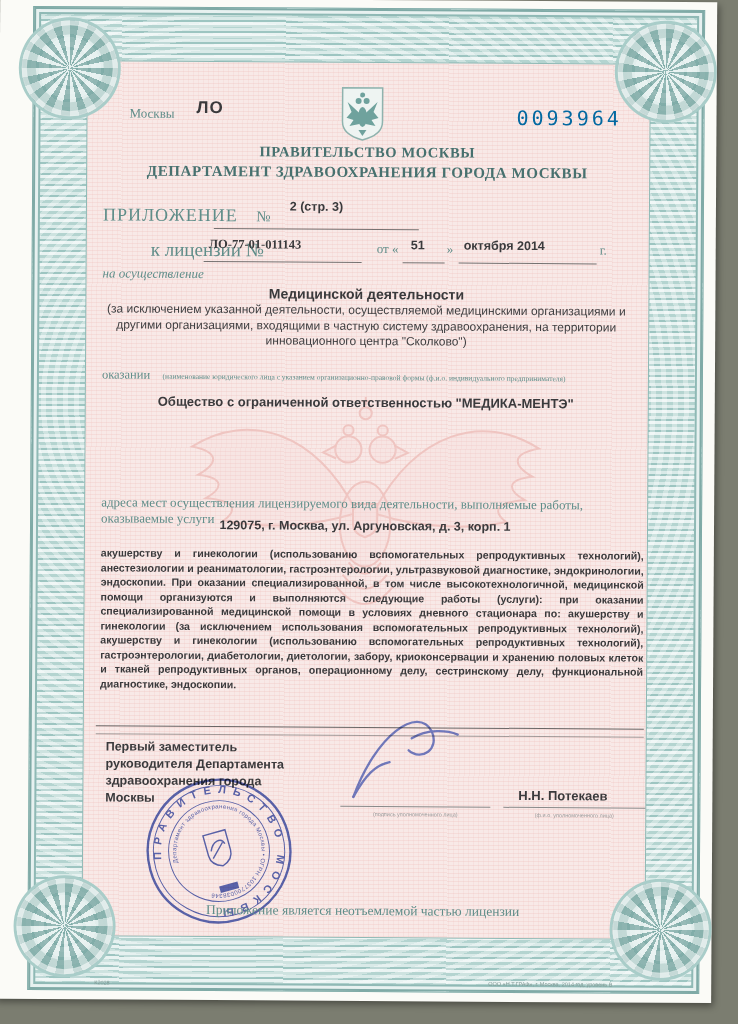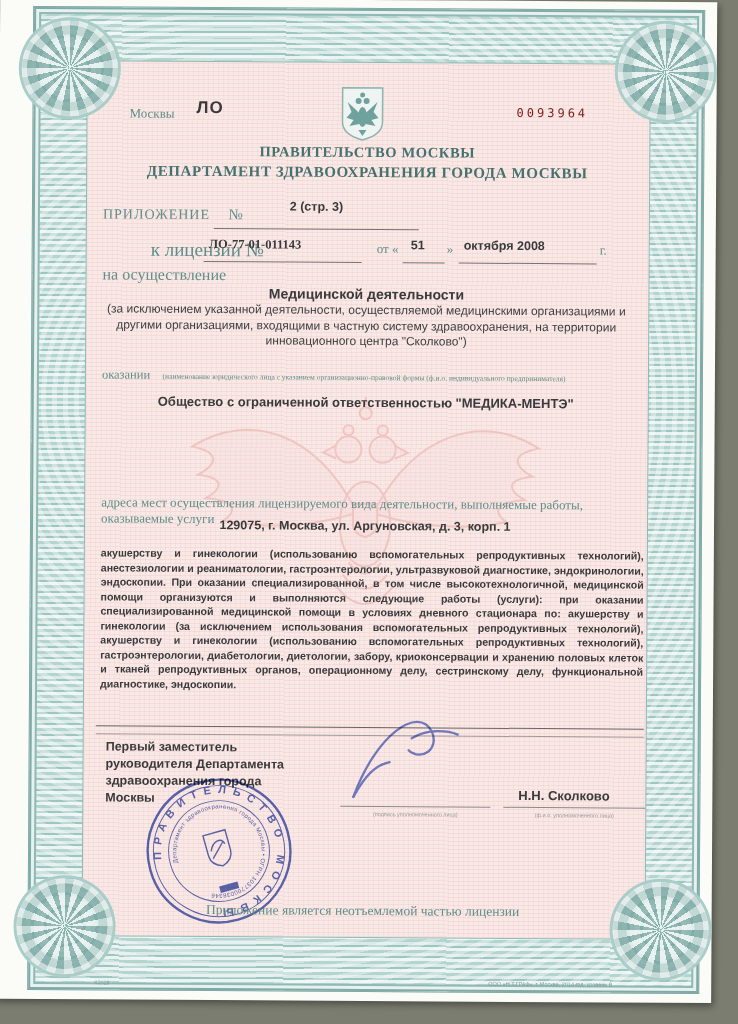--- a/index.html
+++ b/index.html
@@ -79,44 +79,44 @@
         <path d="M23,30 L8,16 L12,26 L7,32 L14,34 L10,40 L20,38 Z"></path>
         <path d="M23,30 L38,16 L34,26 L39,32 L32,34 L36,40 L26,38 Z"></path>
         <ellipse cx="23" cy="31" rx="4.5" ry="10"></ellipse>
         <circle cx="19" cy="15" r="3"></circle>
           <circle cx="27" cy="15" r="3"></circle>
         <circle cx="23" cy="9" r="2.5"></circle>
         <path d="M19,44 L23,50 L27,44 Z"></path>
       </g>
     </svg>
 
-    <div class="abs" style="left:517px;top:105px;font-family:'DejaVu Sans Mono',monospace;font-size:12px;letter-spacing:3px;color:#7f1d1d;">0093964</div>
+    <div class="abs" style="left:517px;top:105px;font-family:'DejaVu Sans Mono',monospace;font-size:20px;letter-spacing:3px;color:#0369a1;">0093964</div>
 
     <div class="abs teal-hdr center" style="left:87px;top:144px;width:562px;font-size:14.5px;">ПРАВИТЕЛЬСТВО МОСКВЫ</div>
     <div class="abs teal-hdr center" style="left:87px;top:164px;width:562px;font-size:15px;">ДЕПАРТАМЕНТ ЗДРАВООХРАНЕНИЯ ГОРОДА МОСКВЫ</div>
 
     <div class="abs" style="left:104px;top:206px;">
-      <span class="teal" style="font-size:14px;letter-spacing:1px;text-align:center;">ПРИЛОЖЕНИЕ</span>
+      <span class="teal" style="font-size:18px;letter-spacing:1px;text-align:center;">ПРИЛОЖЕНИЕ</span>
       <span class="teal" style="font-size:15px;margin-left:14px;">№</span>
     </div>
     <div class="abs ink center" style="left:215px;top:200px;width:205px;font-size:12.5px;">2 (стр. 3)</div>
     <div class="uline" style="left:215px;top:229px;width:205px;"></div>
 
     <div class="abs teal" style="left:104px;top:240px;font-size:19px;margin-left:48px;">к лицензии №</div>
     <div class="abs ink" style="left:210px;top:238px;font-size:12.5px;font-family:Liberation Serif, serif;">ЛО-77-01-011143</div>
     <div class="uline" style="left:205px;top:262px;width:158px;"></div>
     <div class="abs teal" style="left:378px;top:241px;font-size:13px;">от «</div>
     <div class="abs ink" style="left:412px;top:238px;font-size:12.5px;">51</div>
     <div class="uline" style="left:404px;top:262px;width:42px;"></div>
     <div class="abs teal" style="left:448px;top:241px;font-size:13px;">»</div>
-    <div class="abs ink" style="left:465px;top:238px;font-size:12.5px;">октября 2008</div>
+    <div class="abs ink" style="left:465px;top:238px;font-size:12.5px;">октября 2014</div>
     <div class="uline" style="left:460px;top:262px;width:138px;"></div>
     <div class="abs teal" style="left:601px;top:241px;font-size:13px;">г.</div>
 
-    <div class="abs teal" style="left:104px;top:267px;font-size:16px;">на осуществление</div>
+    <div class="abs teal" style="left:104px;top:267px;font-size:13px;font-style:italic;">на осуществление</div>
     <div class="abs ink center" style="left:87px;top:286px;width:562px;font-size:14px;">Медицинской деятельности</div>
     <div class="abs center" style="left:95px;top:303px;width:546px;font-size:12px;line-height:15.5px;color:#3f3f41;font-weight:500;">(за исключением указанной деятельности, осуществляемой медицинскими организациями и другими организациями, входящими в частную систему здравоохранения, на территории инновационного центра "Сколково")</div>
 
     <div class="abs" style="left:104px;top:366px;white-space:nowrap;">
       <span class="teal" style="font-size:12.5px;">оказании</span>
       <span class="teal" style="font-size:7.5px;margin-left:8px;">(наименование юридического лица с указанием организационно-правовой формы  (ф.и.о. индивидуального предпринимателя)</span>
     </div>
     <div class="abs ink center" style="left:87px;top:395px;width:562px;font-size:13px;">Общество с ограниченной ответственностью "МЕДИКА-МЕНТЭ"</div>
 
     <div class="abs teal" style="left:104px;top:496px;width:545px;font-size:13px;line-height:16px;">адреса мест осуществления лицензируемого вида деятельности, выполняемые работы, оказываемые услуги</div>
@@ -125,21 +125,21 @@
     <div class="abs ink" id="works-par" style="left:104px;top:547px;width:543px;">акушерству и гинекологии (использованию вспомогательных репродуктивных технологий), анестезиологии и реаниматологии, гастроэнтерологии, ультразвуковой диагностике, эндокринологии, эндоскопии. При оказании специализированной, в том числе высокотехнологичной, медицинской помощи организуются и выполняются следующие работы (услуги): при оказании специализированной медицинской помощи в условиях дневного стационара по: акушерству и гинекологии (за исключением использования вспомогательных репродуктивных технологий), акушерству и гинекологии (использованию вспомогательных репродуктивных технологий), гастроэнтерологии, диабетологии, диетологии, забору, криоконсервации и хранению половых клеток и тканей репродуктивных органов, операционному делу, сестринскому делу, функциональной диагностике, эндоскопии.</div>
     <div class="rule" style="left:100px;top:727px;width:548px;"></div>
     <div class="rule" style="left:100px;top:735px;width:548px;opacity:.6;"></div>
 
     <div class="abs ink" style="left:110px;top:740px;font-size:12.5px;line-height:17px;">
       <div>Первый заместитель</div>
       <div>руководителя Департамента</div>
       <div>здравоохранения города</div>
       <div>Москвы</div>
     </div>
-    <div class="abs ink" style="left:523px;top:787px;font-size:13px;">Н.Н. Сколково</div>
+    <div class="abs ink" style="left:523px;top:787px;font-size:13px;">Н.Н. Потекаев</div>
     <div class="uline" style="left:345px;top:806px;width:150px;border-color:#8a8a8a;"></div>
     <div class="uline" style="left:508px;top:806px;width:142px;border-color:#8a8a8a;"></div>
     <div class="abs caption" style="left:345px;top:811px;width:150px;">(подпись уполномоченного лица)</div>
     <div class="abs caption" style="left:508px;top:811px;width:142px;">(ф.и.о. уполномоченного лица)</div>
 
     <svg id="signSvg" class="abs" style="left:350px;top:702px;" width="125" height="102" viewBox="0 0 125 100">
       <g stroke="#6478cc" stroke-width="2.3" fill="none" stroke-linecap="round" opacity=".9">
         <path d="M8,94 C30,32 72,2 86,28 C94,46 76,58 63,47"></path>
         <path d="M66,35 C82,25 102,27 112,31"></path>
         <path d="M8,94 C20,72 30,62 44,59"></path>

